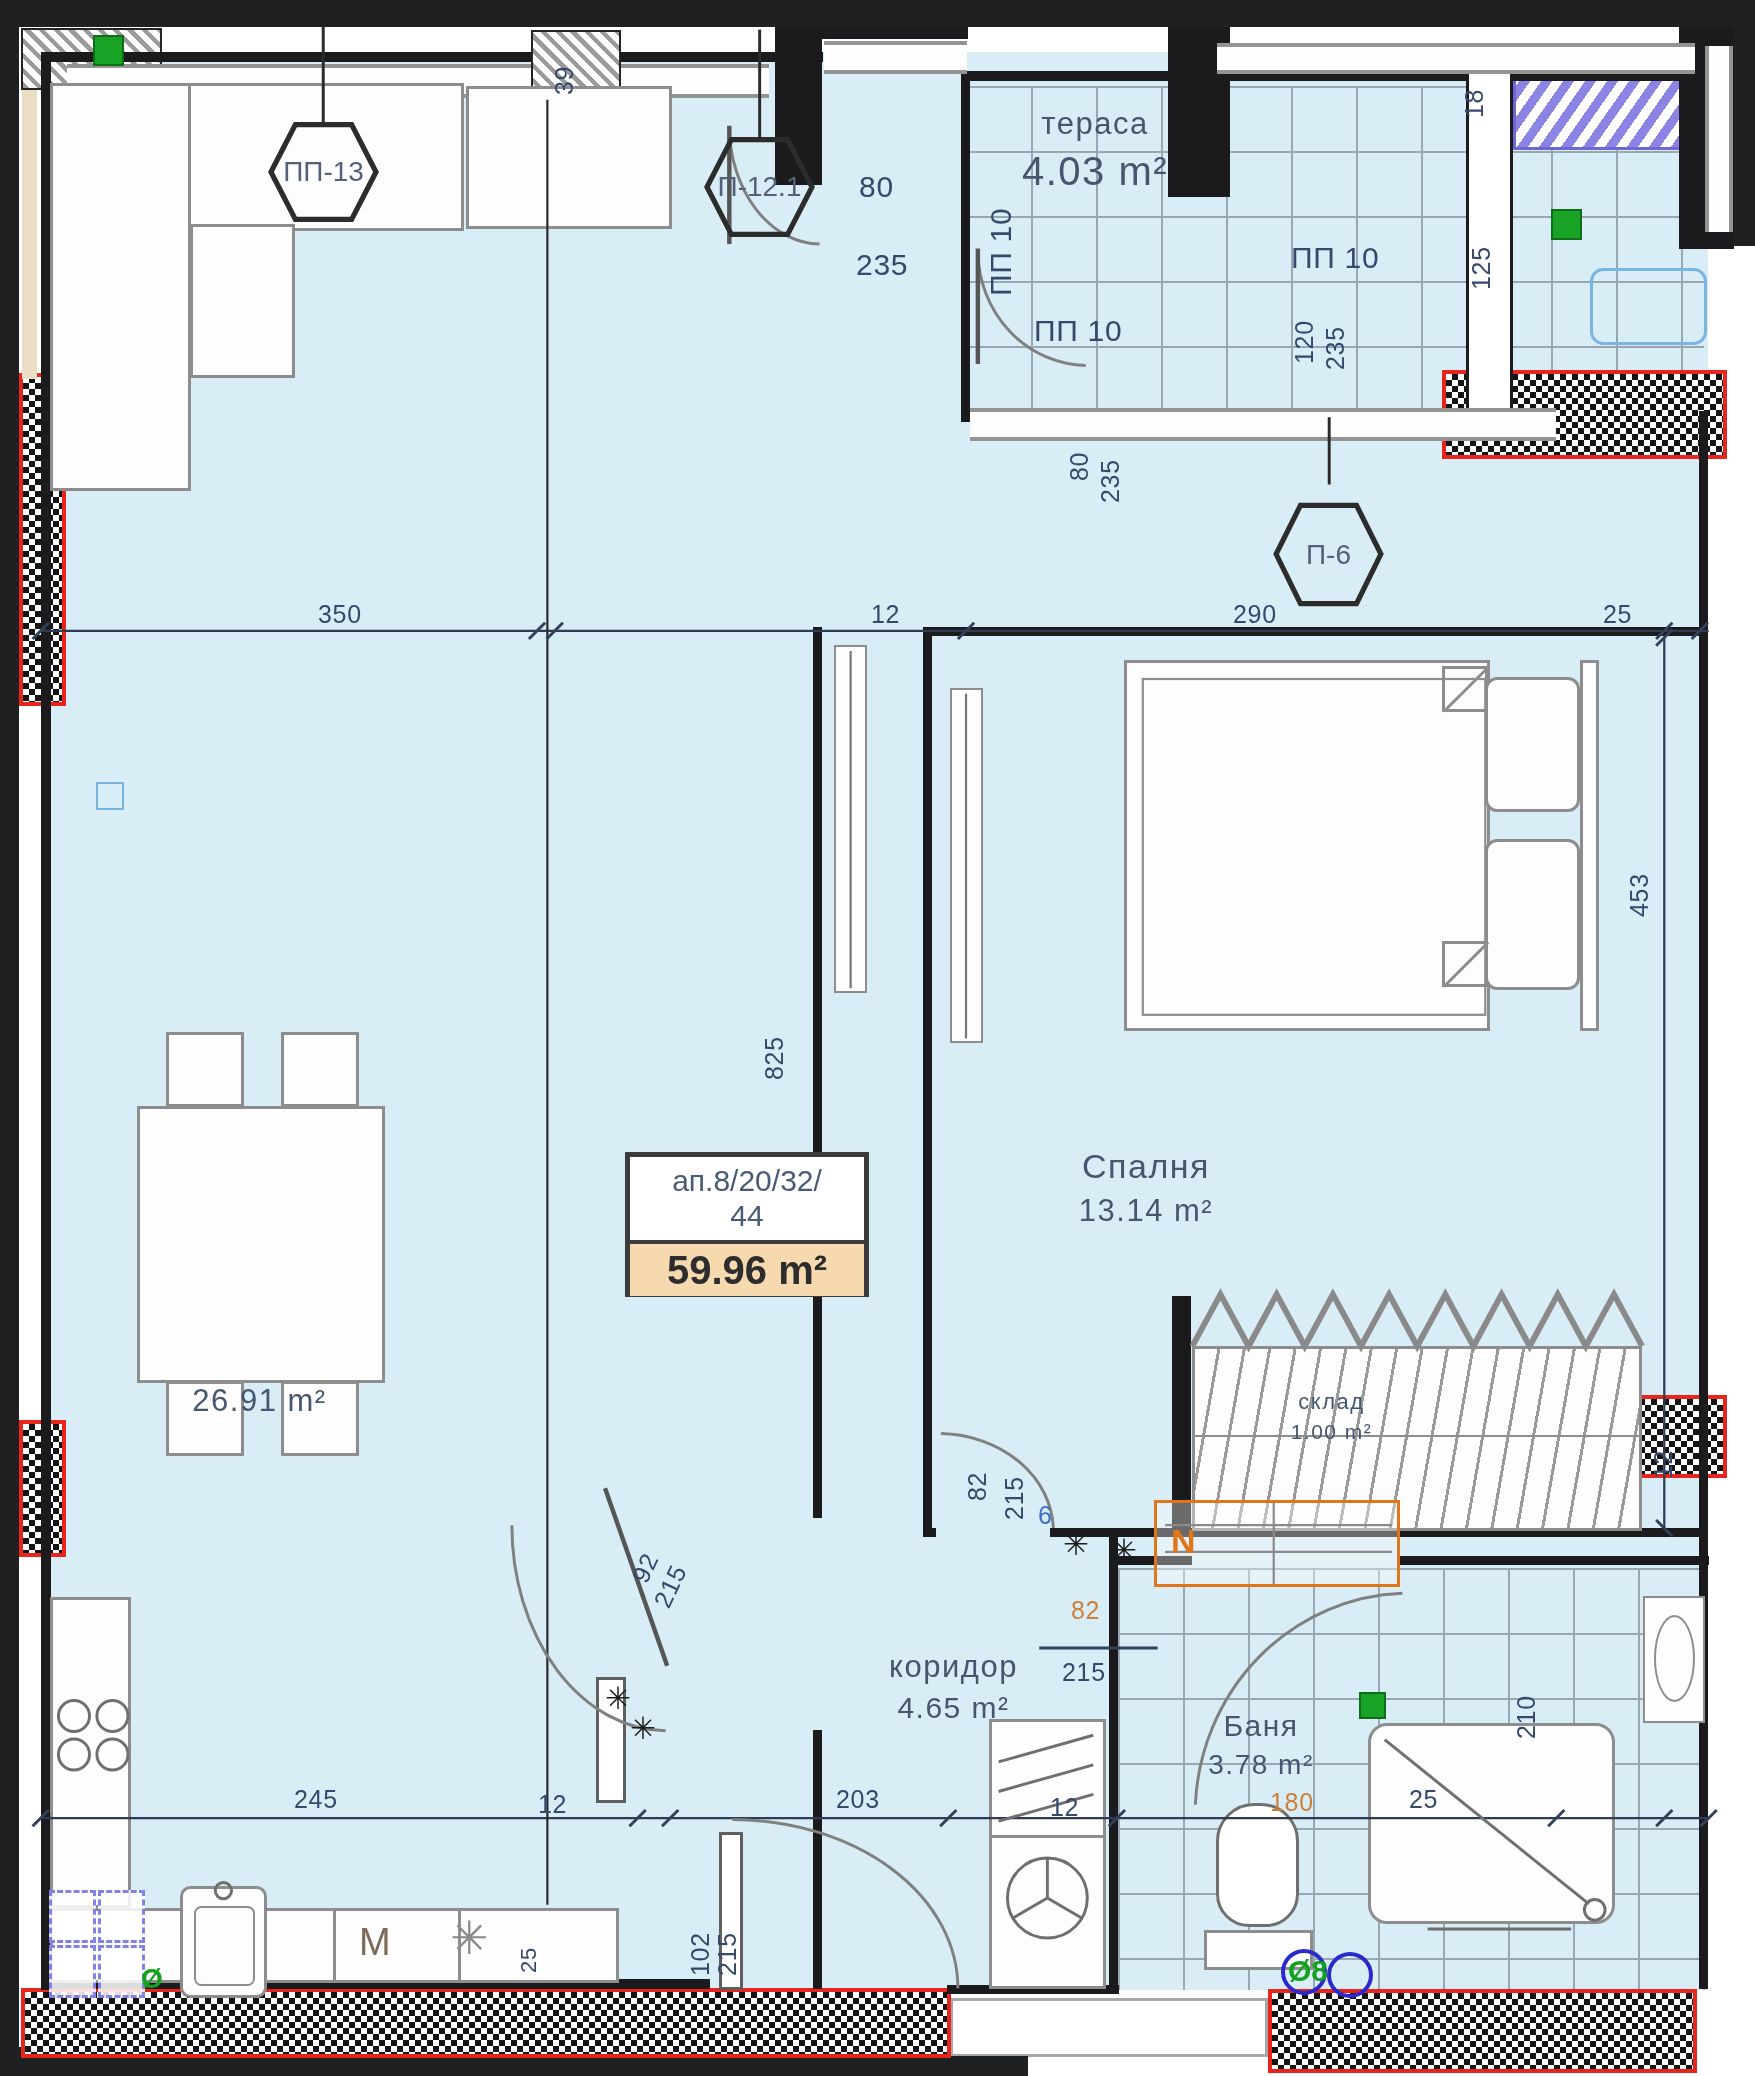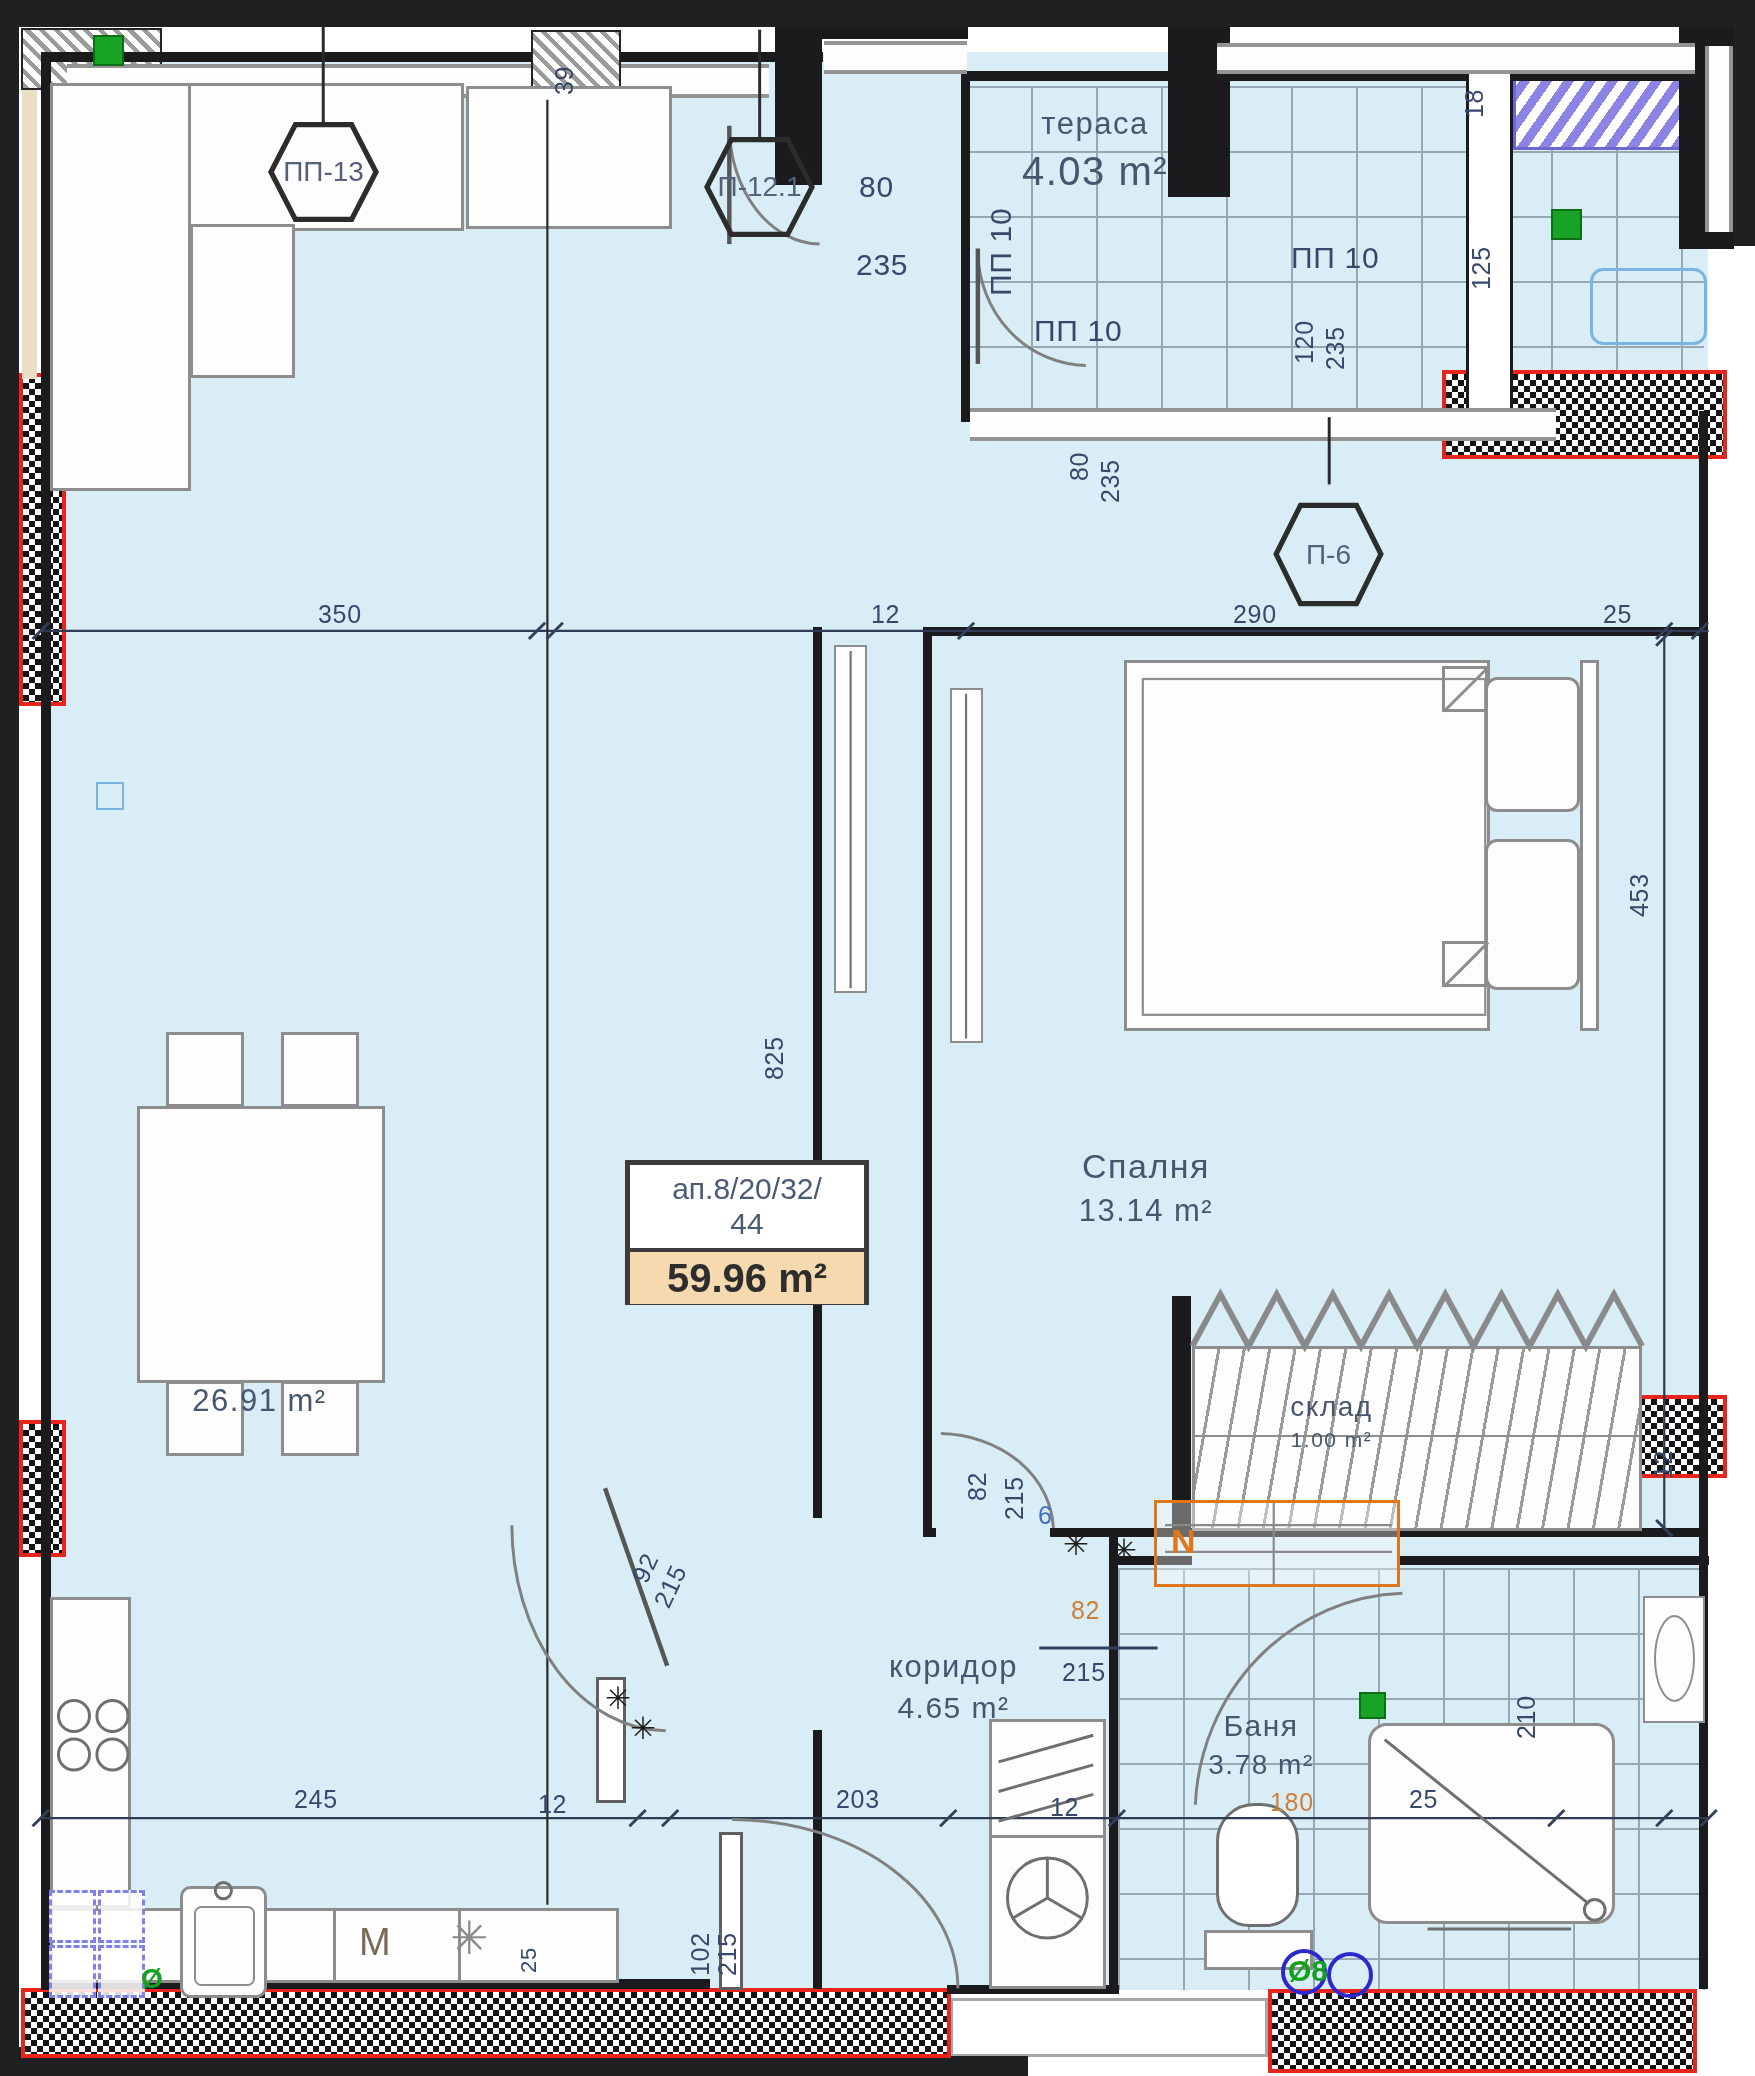--- a/index.html
+++ b/index.html
@@ -264,25 +264,25 @@
   </div>
   <div class="room-label" style="left:850px;top:1645px;width:207px;">
     <div class="nm" style="font-size:31px">коридор</div>
     <div class="ar" style="font-size:30px">4.65 m²</div>
   </div>
   <div class="room-label" style="left:1176px;top:1705px;width:170px;">
     <div class="nm" style="font-size:30px">Баня</div>
     <div class="ar" style="font-size:28px">3.78 m²</div>
   </div>
   <div class="room-label" style="left:1250px;top:1387px;width:163px;">
-    <div class="nm" style="font-size:28px">склад</div>
+    <div class="nm" style="font-size:22px">склад</div>
     <div class="ar" style="font-size:21px">1.00 m²</div>
   </div>
 
-  <div class="d" style="left:625px;top:1152px;width:244px;height:145px;border:5.2px solid #3c3c3c;background:#fff;margin-top:8px;">
+  <div class="d" style="left:625px;top:1152px;width:244px;height:145px;border:5.2px solid #3c3c3c;background:#fff;">
     <div style="height:83px;display:flex;flex-direction:column;align-items:center;justify-content:center;color:#4a5b76;font-size:30px;line-height:1.15;">
       <span>ап.8/20/32/</span>
       <span>44</span>
     </div>
     <div style="height:52px;border-top:4.4px solid #3c3c3c;background:#f6d9ae;display:flex;align-items:center;justify-content:center;color:#2d2d2d;font-size:40px;font-weight:bold;">
       <span>59.96 m²</span>
     </div>
   </div>
 
   <div class="dim rot" style="left:984px;top:296px;font-size:30px;">ПП 10</div>

